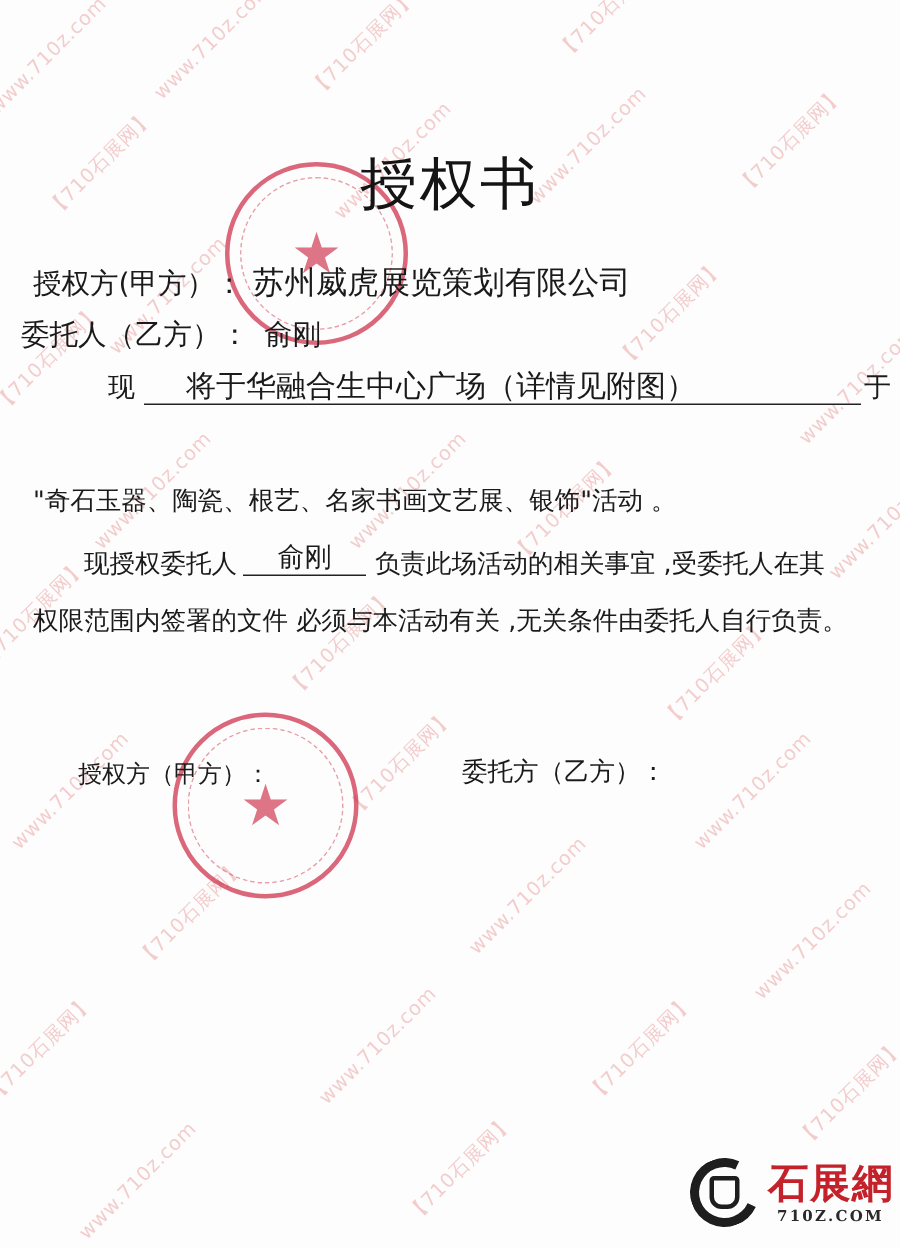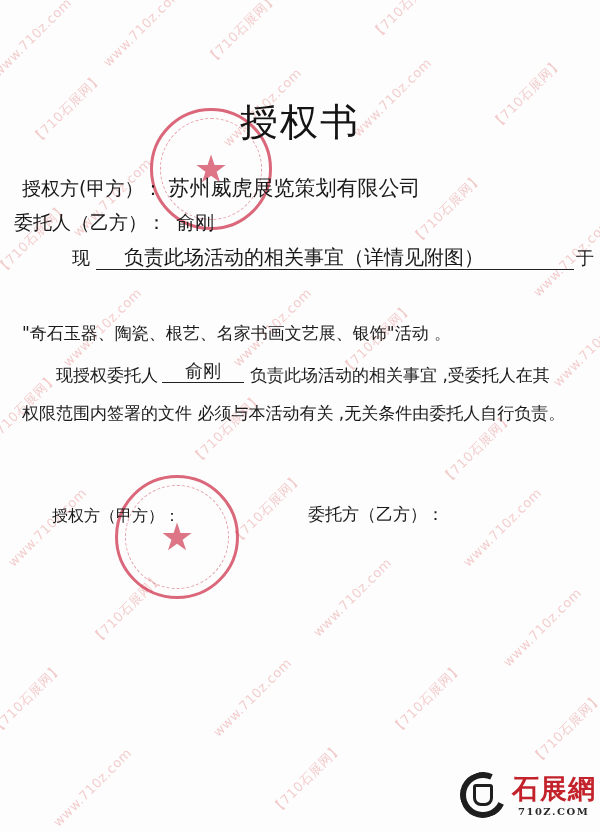--- a/index.html
+++ b/index.html
@@ -112,21 +112,21 @@
 
   <div class="line party-a">
     <span>授权方(甲方）：</span><span class="company">苏州威虎展览策划有限公司</span>
   </div>
 
   <div class="line party-b">
     <span>委托人（乙方）：</span><span class="person">俞刚</span>
   </div>
 
   <div class="line venue-row">
-    <span>现</span><span class="u">负责此场活动的相关事宜（详情见附图）</span><span class="yu">于</span>
+    <span>现</span><span class="u">将于华融合生中心广场（详情见附图）</span><span class="yu">于</span>
   </div>
 
 
   <div class="line event-row">"奇石玉器、陶瓷、根艺、名家书画文艺展、银饰"活动 。</div>
 
   <div class="line auth-row">
     <span>现授权委托人</span><span class="u">俞刚</span><span>负责此场活动的相关事宜 ,受委托人在其</span>
   </div>
 
   <div class="line scope-row">权限范围内签署的文件 必须与本活动有关 ,无关条件由委托人自行负责。</div>

